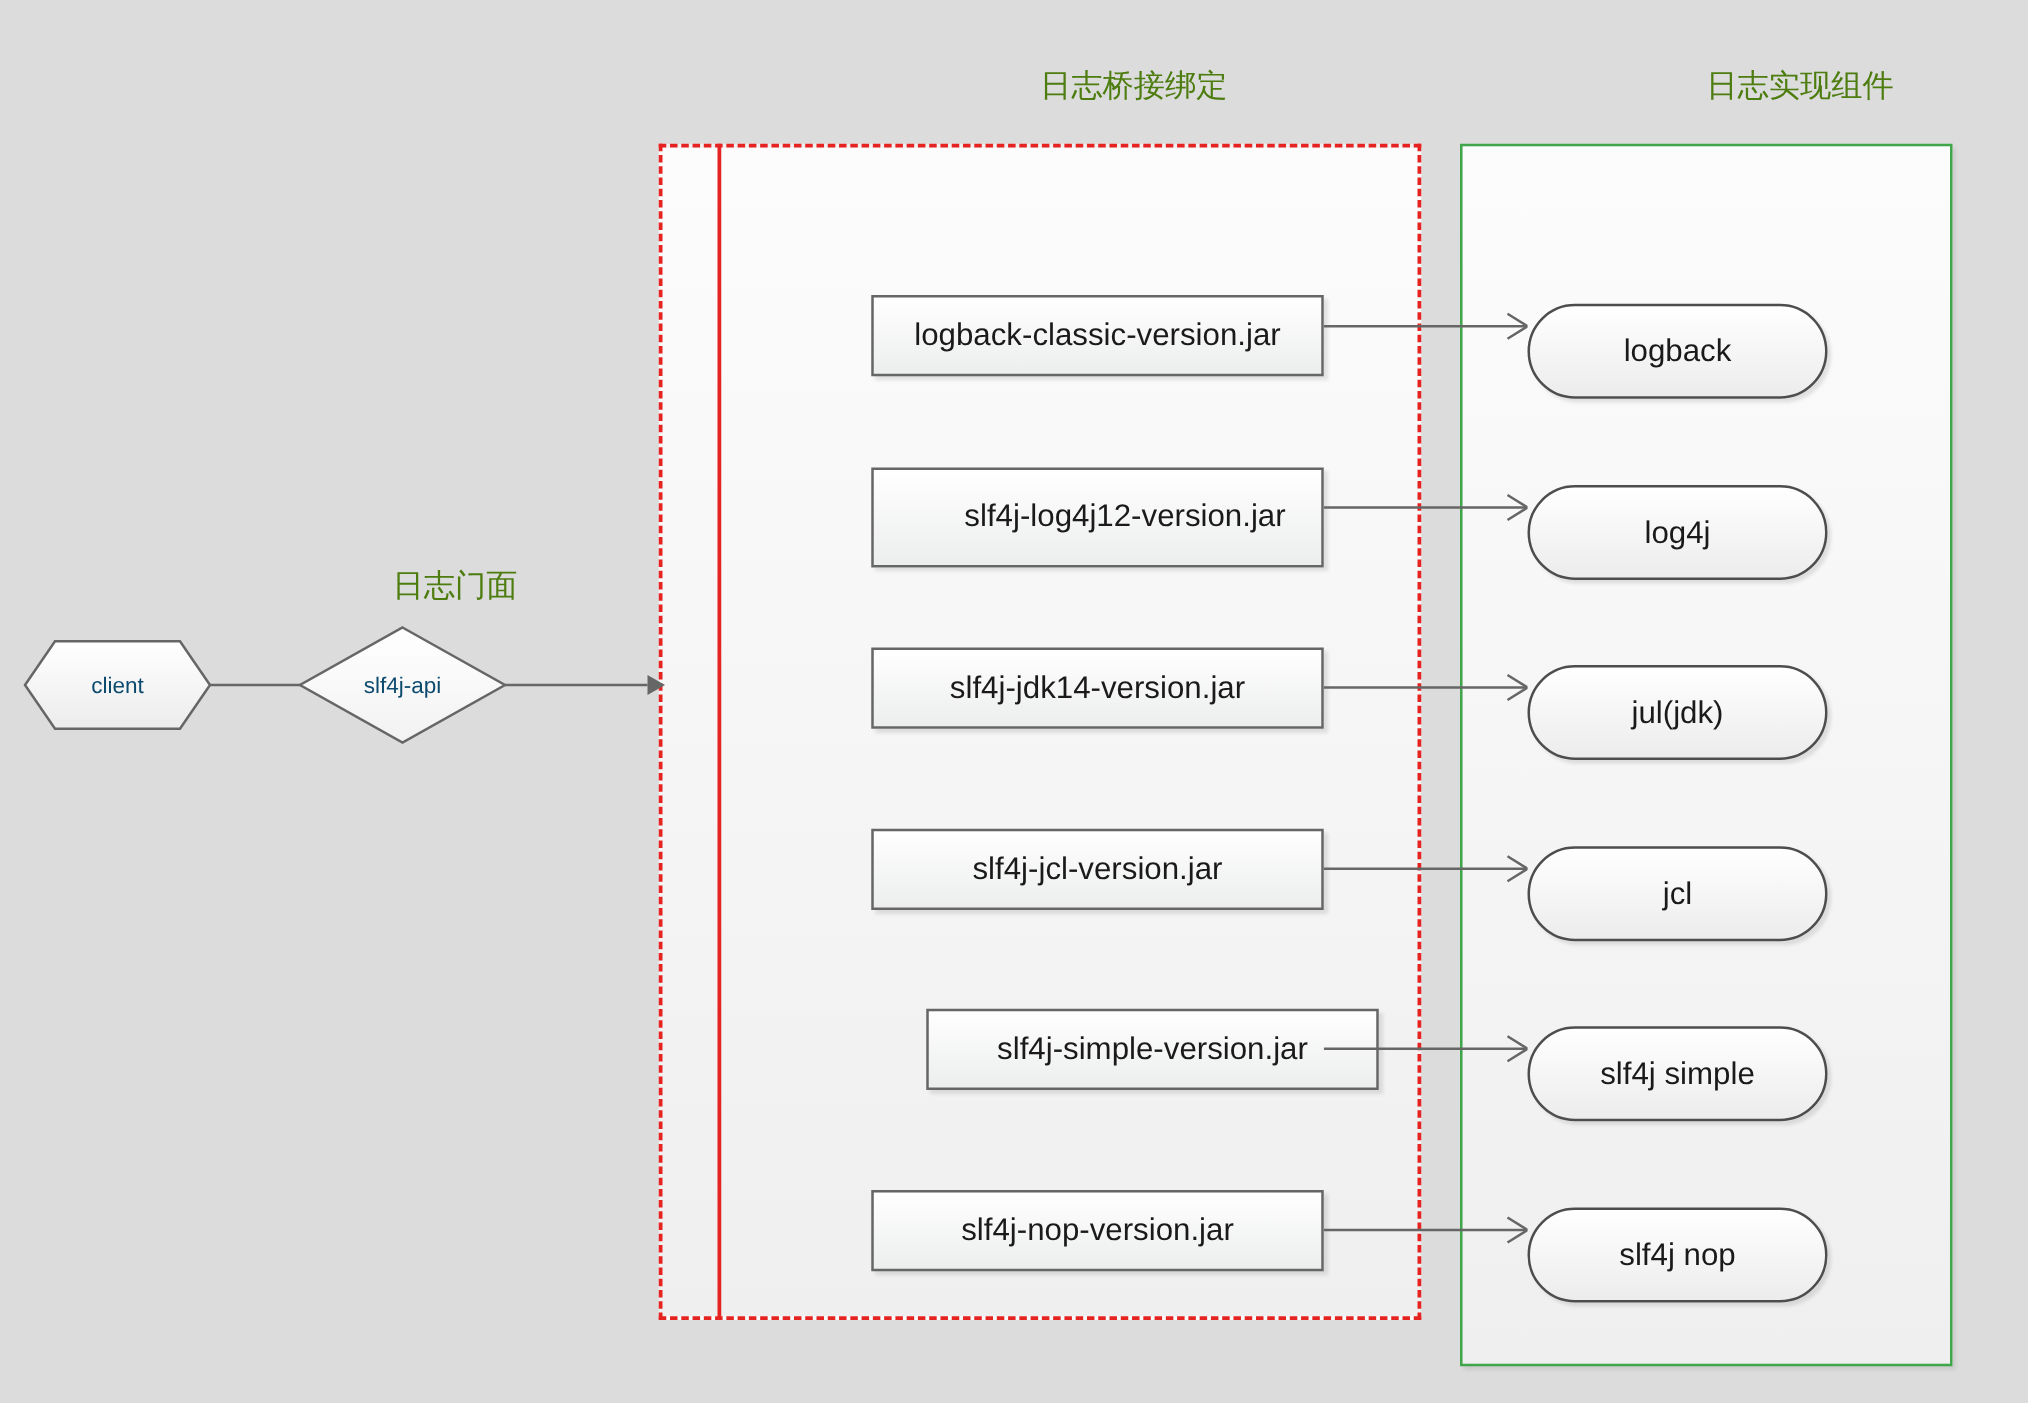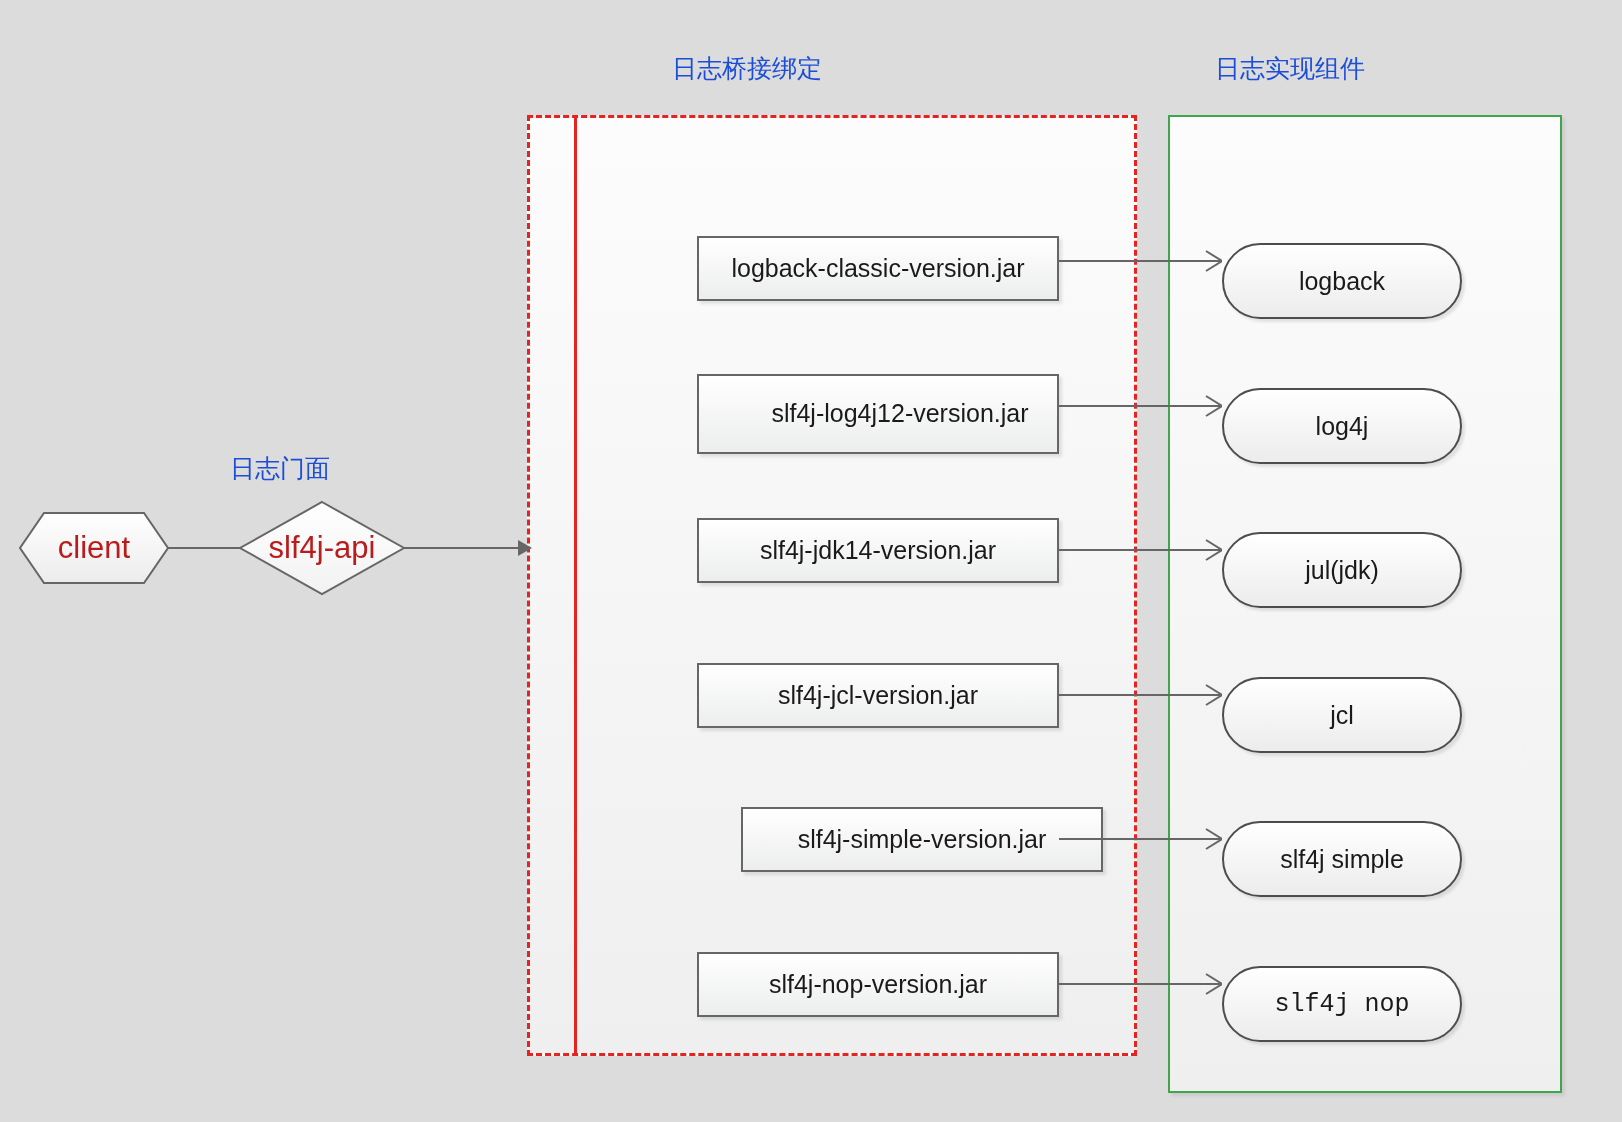--- a/index.html
+++ b/index.html
@@ -16,23 +16,23 @@
     width: 1622px;
     height: 1122px;
     background: #dcdcdc;
     overflow: hidden;
   }
 
   
   .group-title {
     position: absolute;
     font-size: 25px;
-    color: #1d4ed8;
+    color: #4d7c0f;
     white-space: nowrap;
-    text-align: left;
+    text-align: right;
   }
 
   
   .container-dashed {
     position: absolute;
     left: 527px;
     top: 115px;
     width: 610px;
     height: 941px;
     border: 3px dashed #e52321;
@@ -96,22 +96,22 @@
   .shape-svg {
     position: absolute;
     left: 0;
     top: 0;
     width: 100%;
     height: 100%;
   }
   .shape-label {
     position: relative;
     z-index: 2;
-    font-size: 31px;
-    color: #b91c1c;
+    font-size: 18px;
+    color: #0c4a6e;
   }
 
   
   .conn {
     position: absolute;
     pointer-events: none;
   }
   .conn line, .conn polyline, .conn path {
     stroke: #666666;
     stroke-width: 2;
@@ -218,18 +218,18 @@
       <div class="node node-pill" style="left: 1222px; top: 801px; width: 240px; height: 76px;">
         <span>slf4j simple</span>
       </div>
       <div class="node node-rect" style="left: 697px; top: 951.5px; width: 362px; height: 65px;">
         <span>slf4j-nop-version.jar</span>
       </div>
       <svg class="conn" style="left: 1059px; top: 968px; width: 163px; height: 32px;">
         <line x1="0" y1="16" x2="163" y2="16" stroke="#666666" stroke-width="2"></line>
         <polyline points="147,6 163,16 147,26" stroke="#666666" stroke-width="2" fill="none"></polyline>
       </svg>
-      <div class="node node-pill" style="left: 1222px; top: 946px; width: 240px; height: 76px; font-family: Liberation Mono, monospace;">
+      <div class="node node-pill" style="left: 1222px; top: 946px; width: 240px; height: 76px;">
         <span>slf4j nop</span>
       </div>
     </div>
 
 </div>
 
 </body></html>

